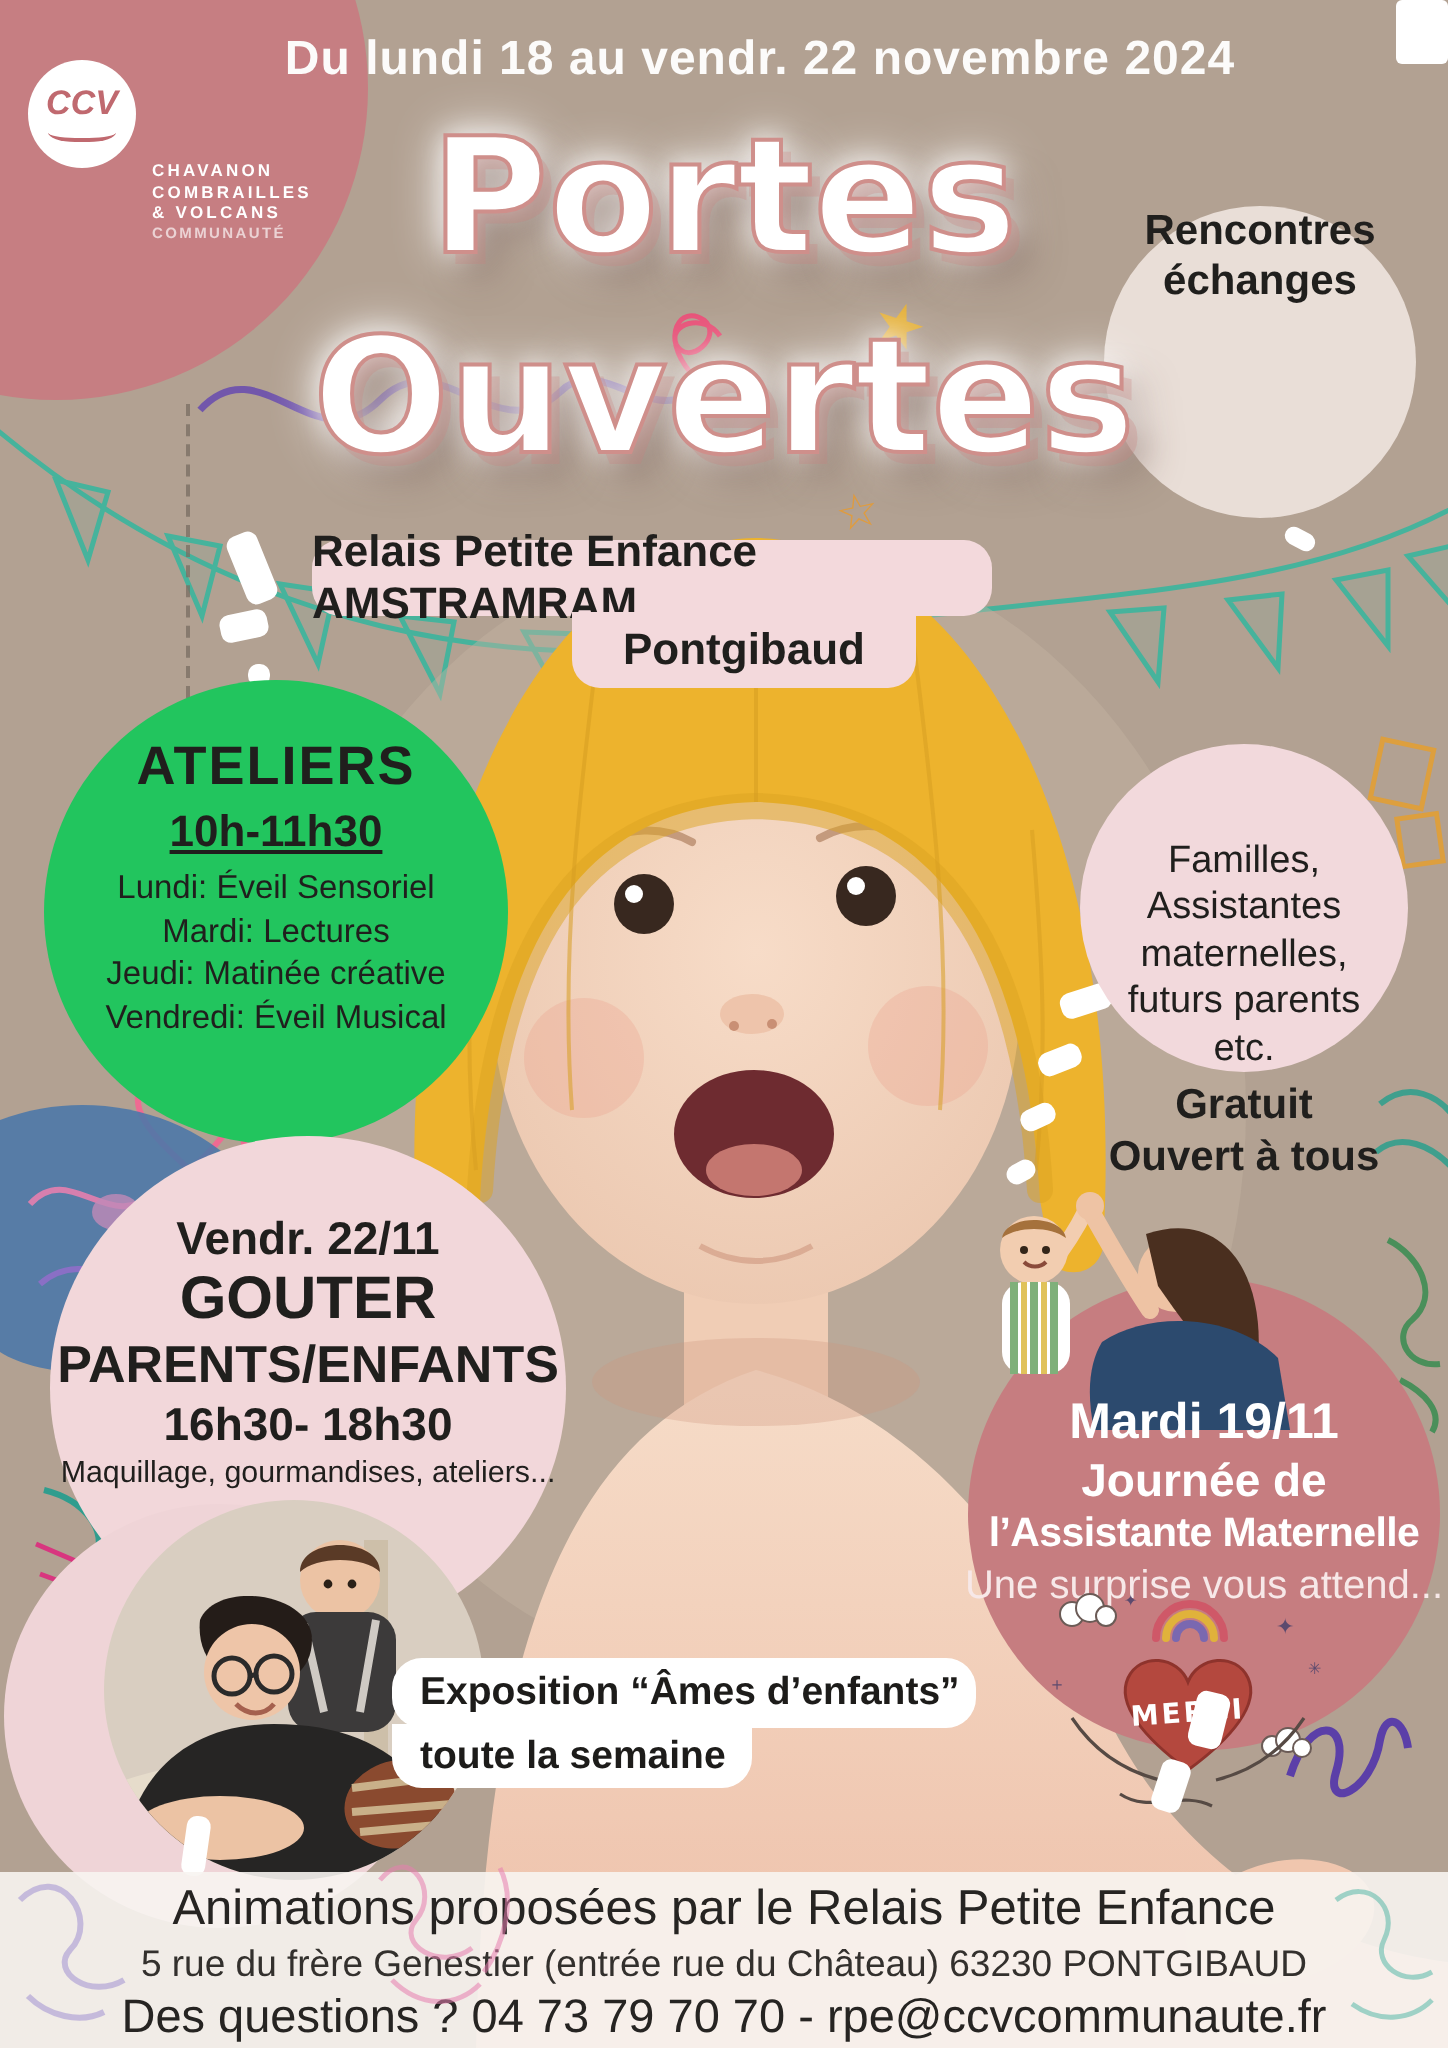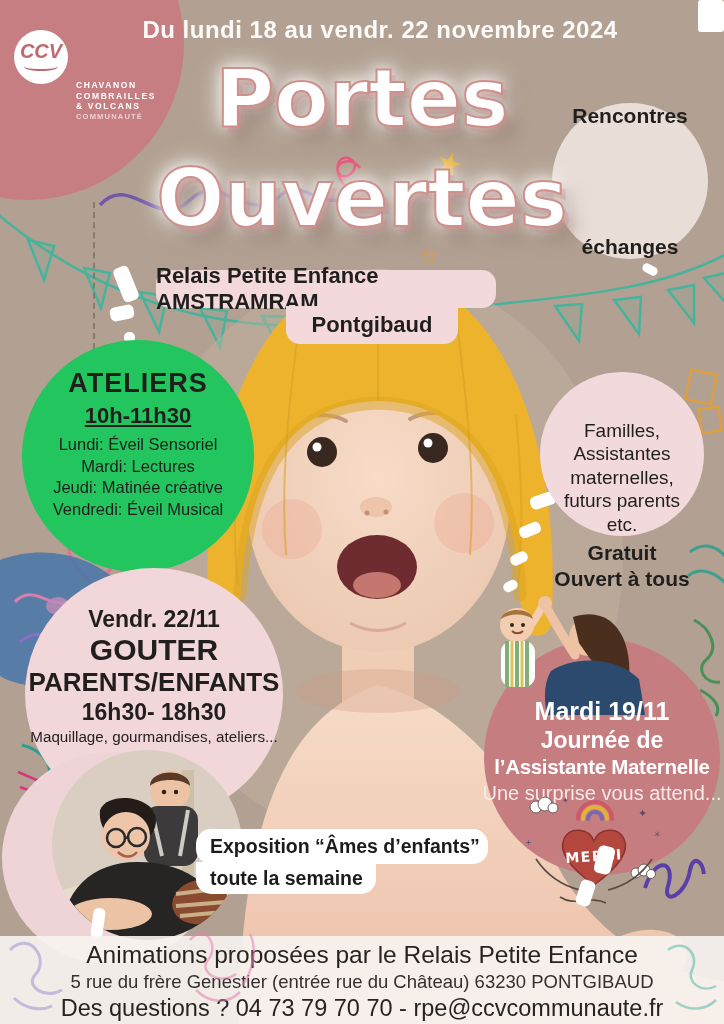--- a/index.html
+++ b/index.html
@@ -18,29 +18,29 @@
     font-weight:800;font-size:80px;z-index:6;
     -webkit-text-stroke:2px #cf8f8b;
     text-shadow:5px 6px 0 rgba(200,130,125,.28),9px 11px 18px rgba(95,65,55,.5),
       0 0 14px #fff,0 0 26px #fff;}
   .t1{left:62px;top:52px;}
   .t2{left:62px;top:152px;}
   
   .logo-circle{left:-128px;top:-112px;width:312px;height:312px;background:#c67e82;z-index:5;}
   .logo-badge{left:14px;top:30px;width:54px;height:54px;background:#fff;z-index:6;
     display:flex;align-items:center;justify-content:center;flex-direction:column;}
-  .logo-ccv{font-size:20px;font-weight:700;color:#c0696f;font-style:italic;line-height:15px;}
+  .logo-ccv{font-size:17px;font-weight:700;color:#c0696f;font-style:italic;line-height:15px;}
   .logo-mtn{width:34px;height:10px;border-bottom:2px solid #c0696f;border-radius:0 0 40% 40%;}
   .logo-name{left:76px;top:36px;z-index:6;color:#fff;font-size:8.5px;font-weight:700;
     letter-spacing:1.6px;line-height:10.5px;margin-top:44px;}
   .logo-name .dim{opacity:.65;font-size:7.5px;letter-spacing:1.2px;}
   
   .bubble{z-index:5;}
   .b-rencontres{left:552px;top:103px;width:156px;height:156px;background:#e9ded7;
-    padding-top:0;display:flex;flex-direction:column;justify-content:space-between;
+    padding-top:0;display:flex;flex-direction:column;justify-content:flex-start;
     font-size:21px;font-weight:700;line-height:25px;}
   .relais-box{background:#f3d9dc;border-radius:14px;display:flex;align-items:center;
     justify-content:center;font-size:22px;font-weight:700;z-index:6;}
   .b-ateliers{left:22px;top:340px;width:232px;height:232px;background:#22c55e;padding-top:28px;
     box-sizing:border-box;}
   .b-ateliers .hd{font-size:27px;font-weight:800;letter-spacing:1px;}
   .b-ateliers .tm{font-size:22px;font-weight:700;text-decoration:underline;margin:4px 0 5px;}
   .b-ateliers .it{font-size:16.5px;line-height:21.5px;}
   .b-familles{left:540px;top:372px;width:164px;height:164px;background:#f2d9dc;
     display:flex;flex-direction:column;justify-content:flex-end;font-size:19px;line-height:23.5px;}

